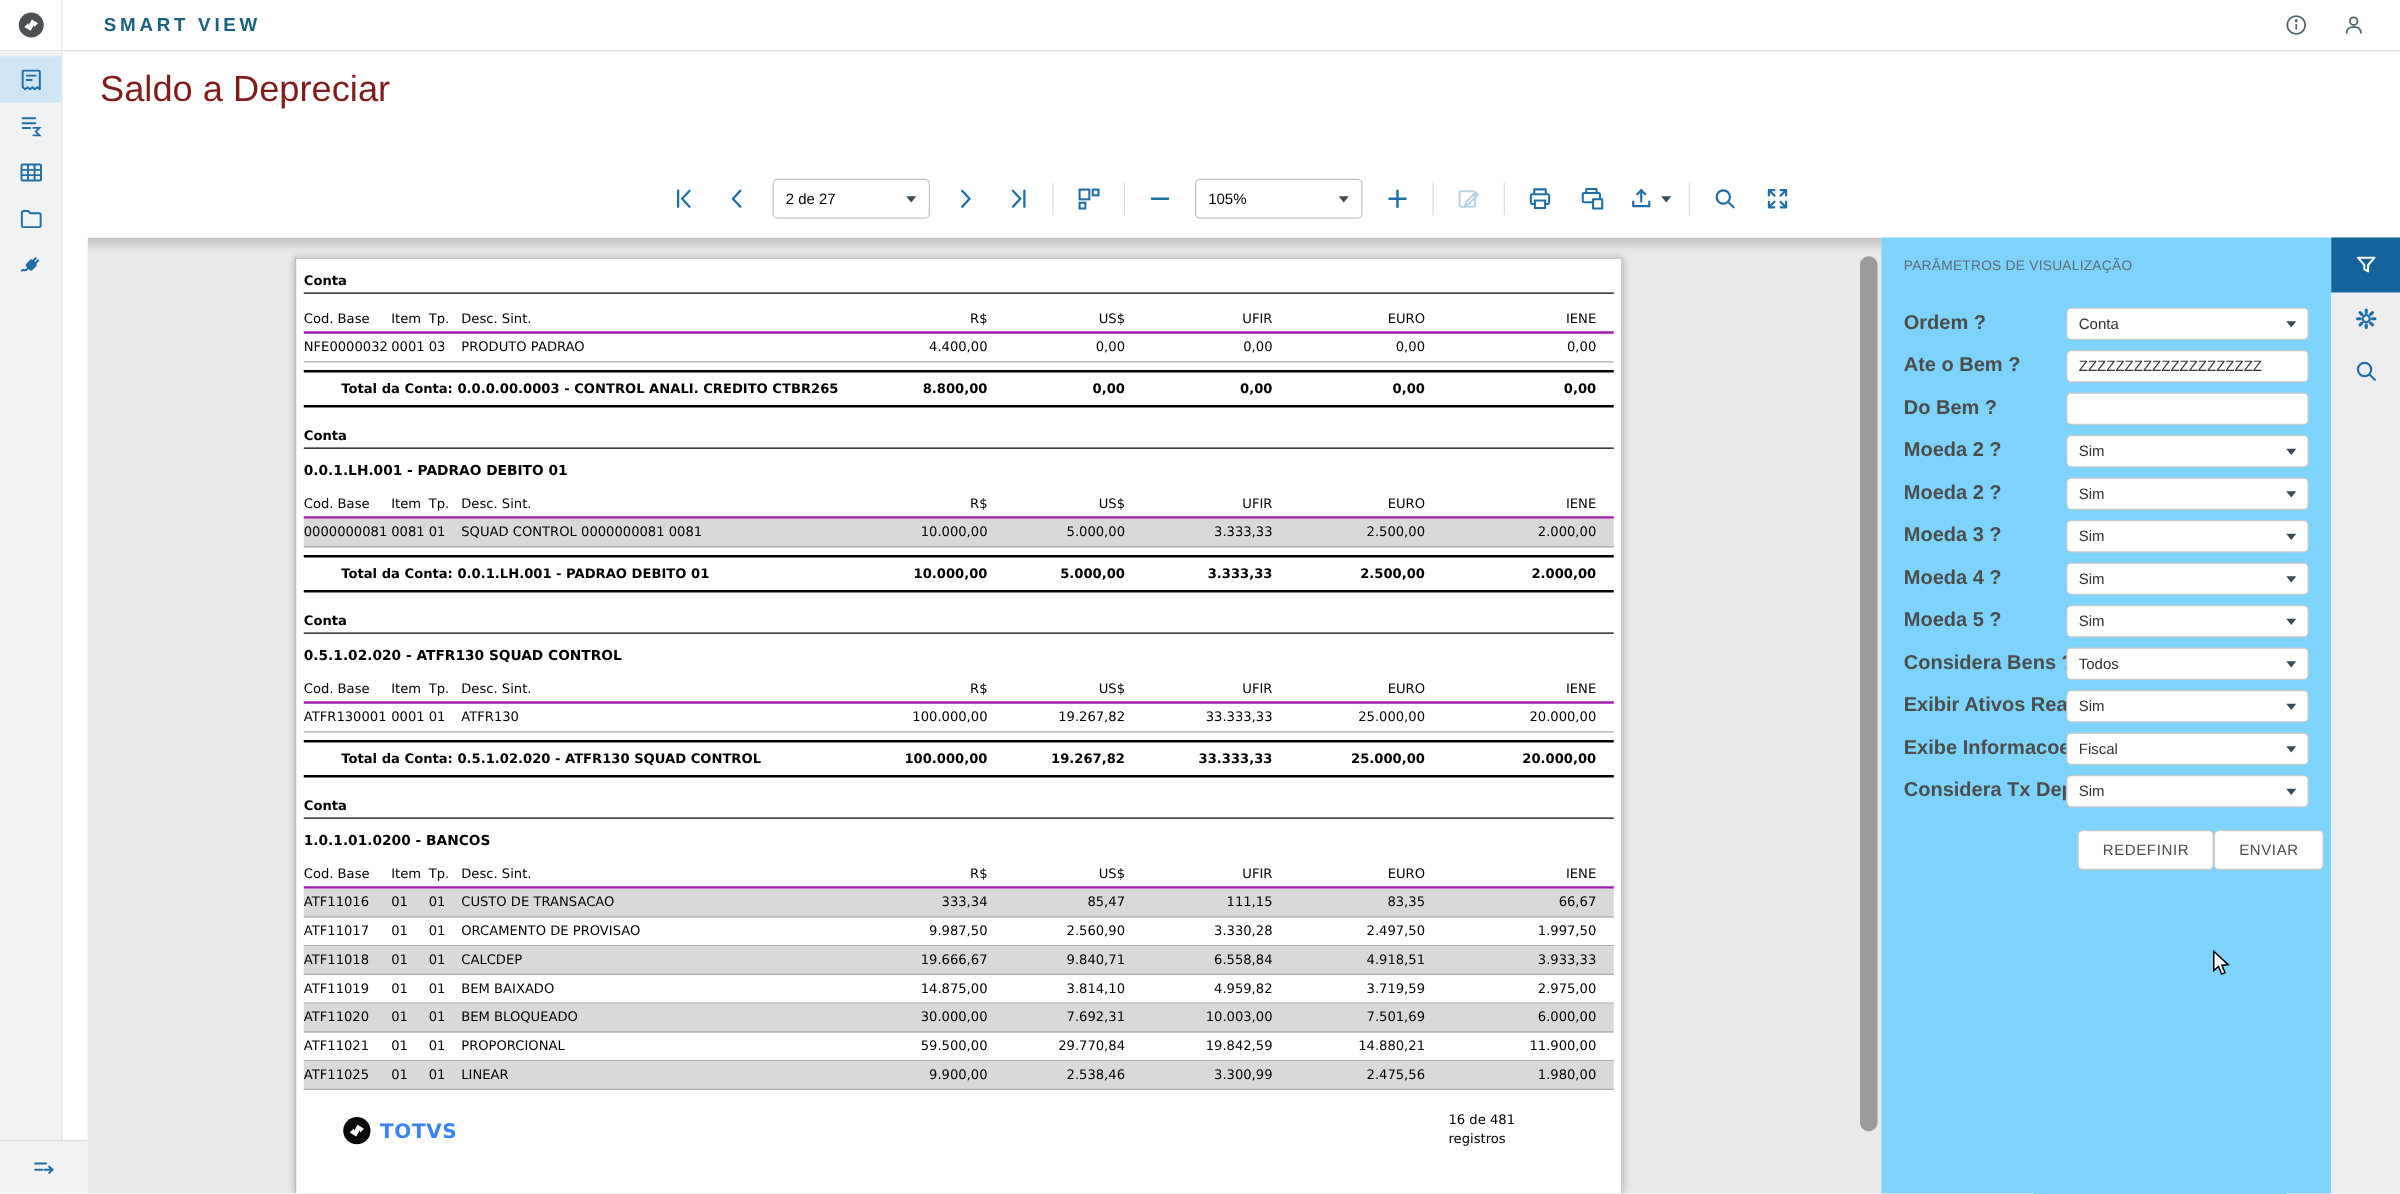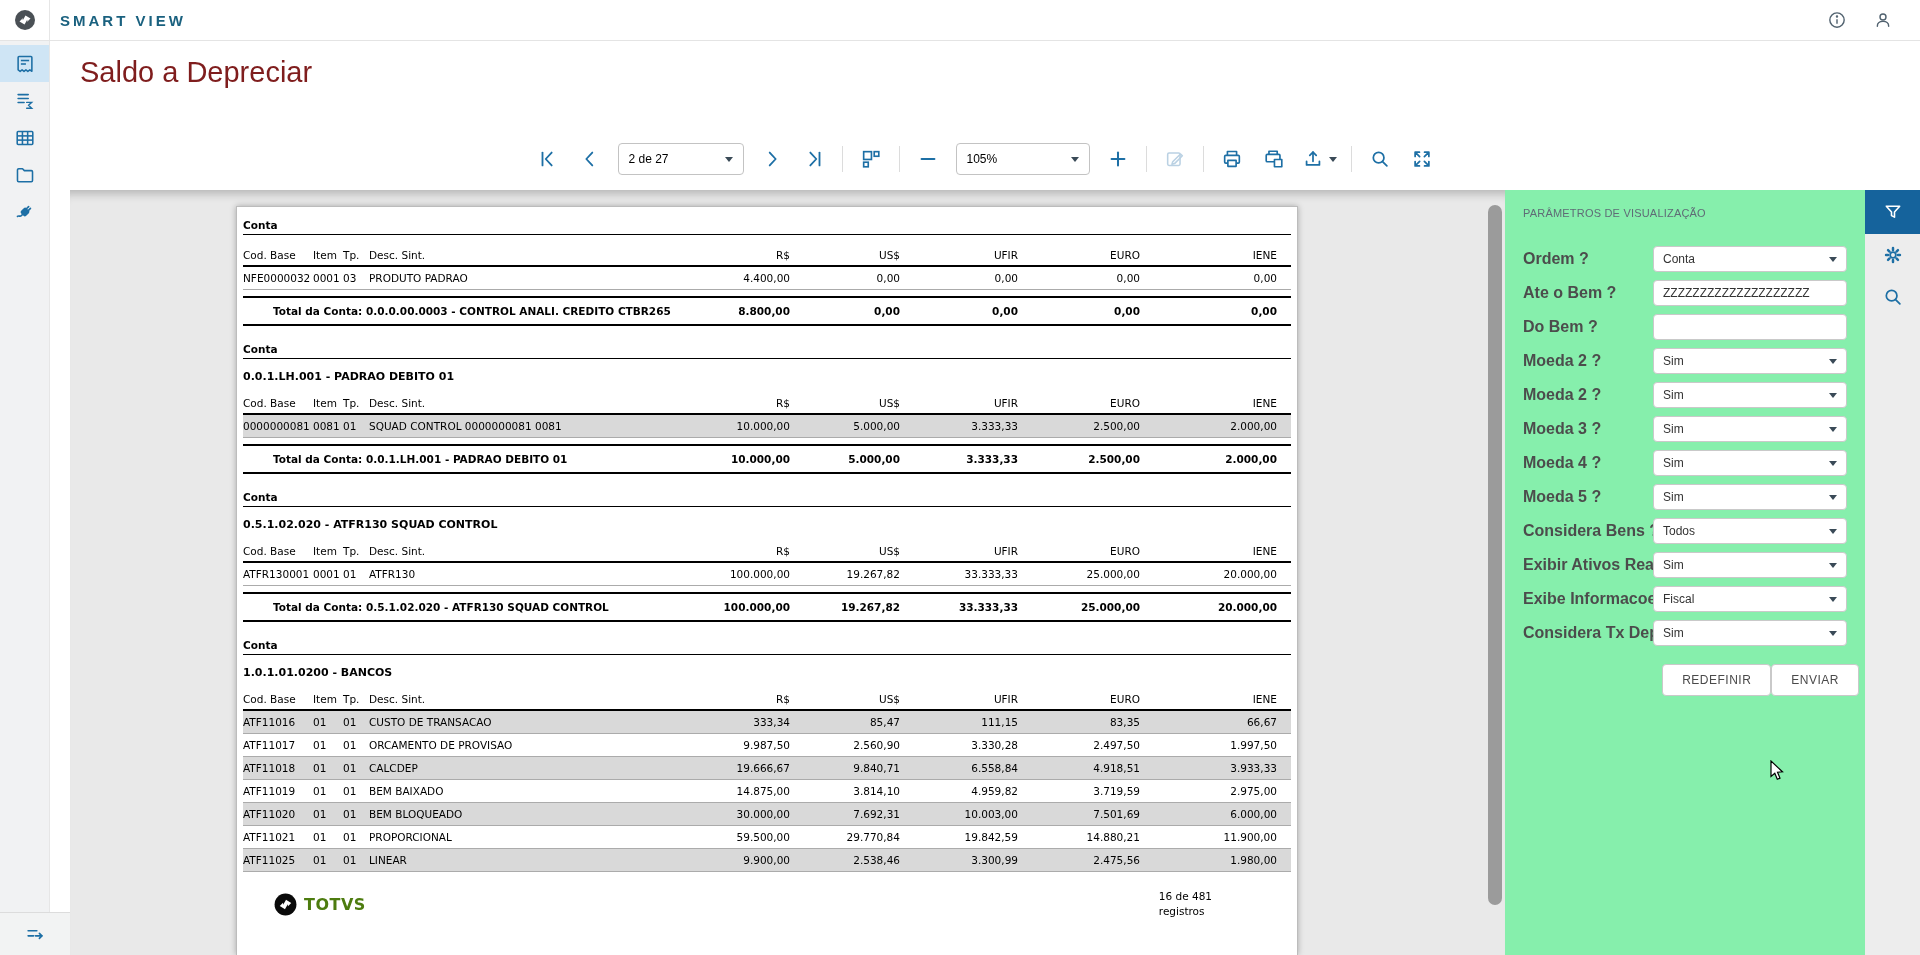--- a/index.html
+++ b/index.html
@@ -4,21 +4,21 @@
 <style>
   html,body{margin:0;padding:0;background:#fff;}
   .screen{position:relative;width:1920px;height:955px;overflow:hidden;background:#fff;
           font-family:"Liberation Sans",sans-serif;-webkit-font-smoothing:antialiased;}
 
   
   .topbar{position:absolute;top:0;left:0;right:0;height:40px;border-bottom:1px solid #e4e4e4;
           display:flex;align-items:center;background:#fff;z-index:5;}
   .logo-box{width:49px;height:40px;display:flex;align-items:center;justify-content:center;
             border-right:1px solid #e6e6e6;}
-  .app-title{margin-left:10px;color:#1a617f;font-size:15px;font-weight:bold;letter-spacing:3px;}
+  .app-title{margin-left:33px;color:#1a617f;font-size:15px;font-weight:bold;letter-spacing:3px;}
   .topbar-right{margin-left:auto;display:flex;gap:24px;margin-right:26px;align-items:center;}
   .tb-ic{width:22px;height:22px;display:flex;align-items:center;justify-content:center;cursor:pointer;}
 
   
   .sidebar{position:absolute;top:41px;left:0;width:49px;bottom:0;background:#f1f2f3;
            border-right:1px solid #e6e6e6;}
   .side-item{width:49px;height:37px;display:flex;align-items:center;justify-content:center;cursor:pointer;}
   .side-item.active{background:#cfe5f5;}
   .side-footer{position:absolute;left:0;bottom:0;width:70px;height:42px;background:#f2f3f3;
                border-top:1px solid #dcdcdc;display:flex;align-items:center;justify-content:center;z-index:6;}
@@ -47,35 +47,35 @@
 
   
   .report-page{position:absolute;left:166px;top:16px;width:1062px;height:749px;background:#fff;
                border:1px solid #bcbcbc;border-bottom:none;box-shadow:0 0 6px rgba(0,0,0,.28);
                padding:12px 6px 0 6px;box-sizing:border-box;
                font-family:"DejaVu Sans",sans-serif;font-size:10.5px;color:#000;overflow:hidden;}
   .conta{font-weight:bold;padding-bottom:3px;border-bottom:1px solid #000;}
   .acct{font-weight:bold;font-size:11px;margin-top:11px;}
   .hrow,.rrow,.trow{display:grid;grid-template-columns:70px 30px 26px 230px 191px 110px 118px 122px 137px;
         padding-right:14px;align-items:center;}
-  .hrow{height:21px;border-bottom:2px solid #000000;margin-top:9px;}
+  .hrow{height:21px;border-bottom:2px solid #a21caf;margin-top:9px;}
   .rrow{height:22px;border-bottom:1px solid #ababab;}
   .rrow.shade{background:#d9d9d9;}
   .trow{height:26px;border-top:2px solid #000;border-bottom:2px solid #000;margin-top:6px;font-weight:bold;}
   .col4,.col5,.col6,.col7,.col8{text-align:right;}
   .tlabel{grid-column:1 / 5;padding-left:30px;font-weight:bold;white-space:nowrap;overflow:visible;}
   .rsection{margin-bottom:17px;}
   .rfooter{display:flex;justify-content:space-between;align-items:center;margin-top:8px;
            padding-left:30px;padding-right:79px;}
   .brand{display:flex;align-items:center;gap:6px;}
-  .brand-name{font-weight:bold;font-size:16px;letter-spacing:.5px;color:#4d7c0f;}
+  .brand-name{font-weight:bold;font-size:16px;letter-spacing:.5px;color:#3b82f6;}
   .records{font-size:10.5px;line-height:1.45;color:#000;}
 
   
-  .params{position:absolute;left:1505px;top:190px;width:360px;bottom:0;background:#86efac;}
+  .params{position:absolute;left:1505px;top:190px;width:360px;bottom:0;background:#7dd3fc;}
   .params-title{padding:17px 0 0 18px;font-size:11px;color:#5f6b76;letter-spacing:.2px;}
   .pfields{margin-top:23px;}
   .prow{display:flex;align-items:center;height:34px;padding-left:18px;}
   .plabel{width:130px;font-size:16px;font-weight:bold;color:#4c4c4c;white-space:nowrap;overflow:hidden;}
   .pcontrol{width:194px;height:26px;box-sizing:border-box;border:1px solid #c9c9c9;border-radius:4px;
             background:#fff;display:flex;align-items:center;padding:0 9px;font-size:12px;color:#333;
             cursor:pointer;}
   .pcontrol .pvalue{flex:1;white-space:nowrap;overflow:hidden;}
   .pbtns{display:flex;justify-content:flex-end;margin-top:14px;padding-right:6px;}
   .pbtn{height:30px;padding:0 19px;border:1px solid #c9c9c9;border-radius:4px;background:#fff;

